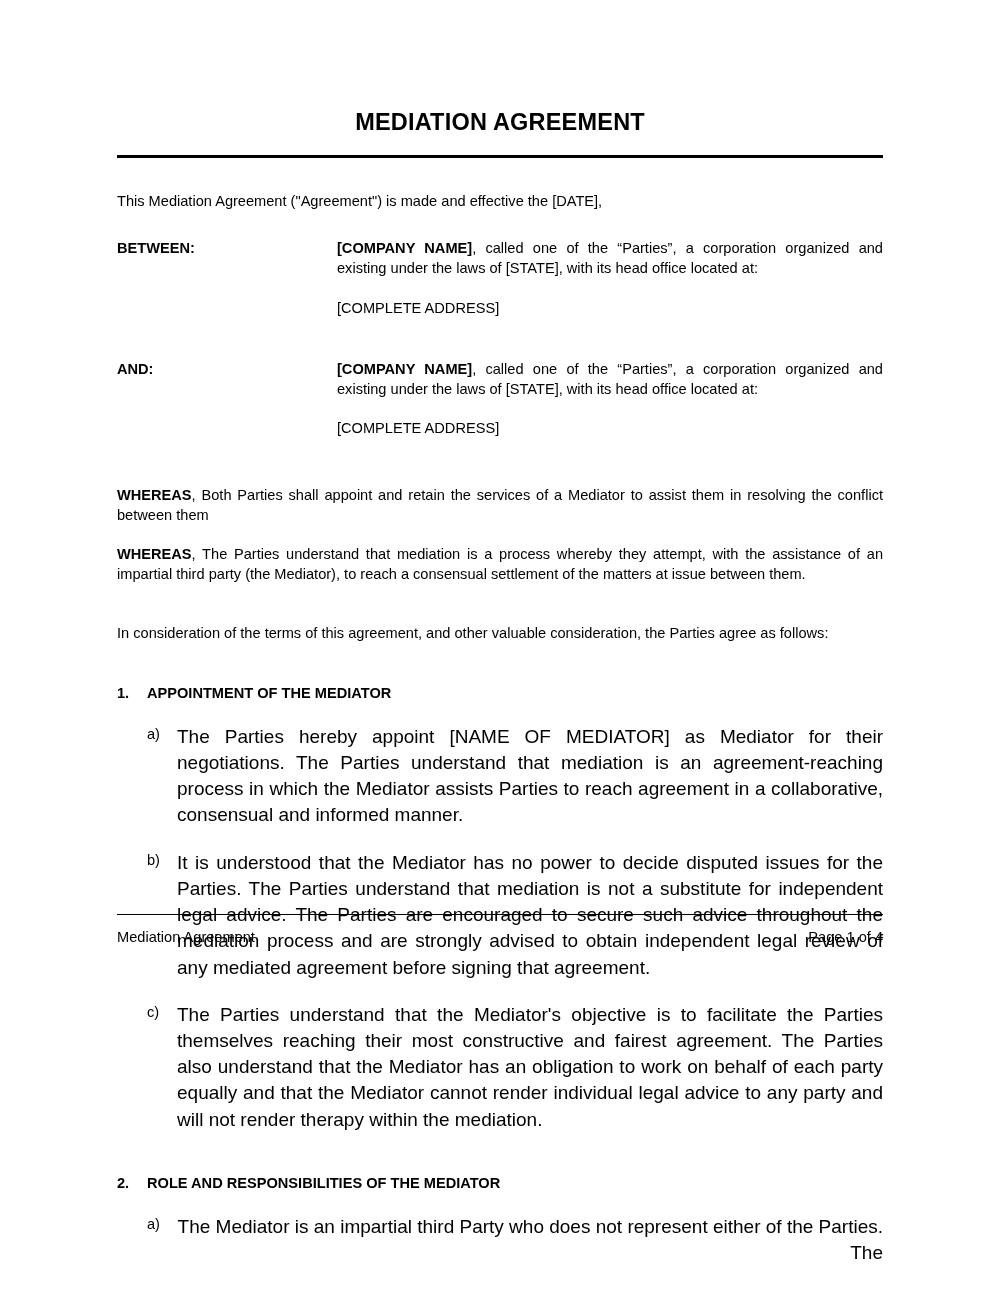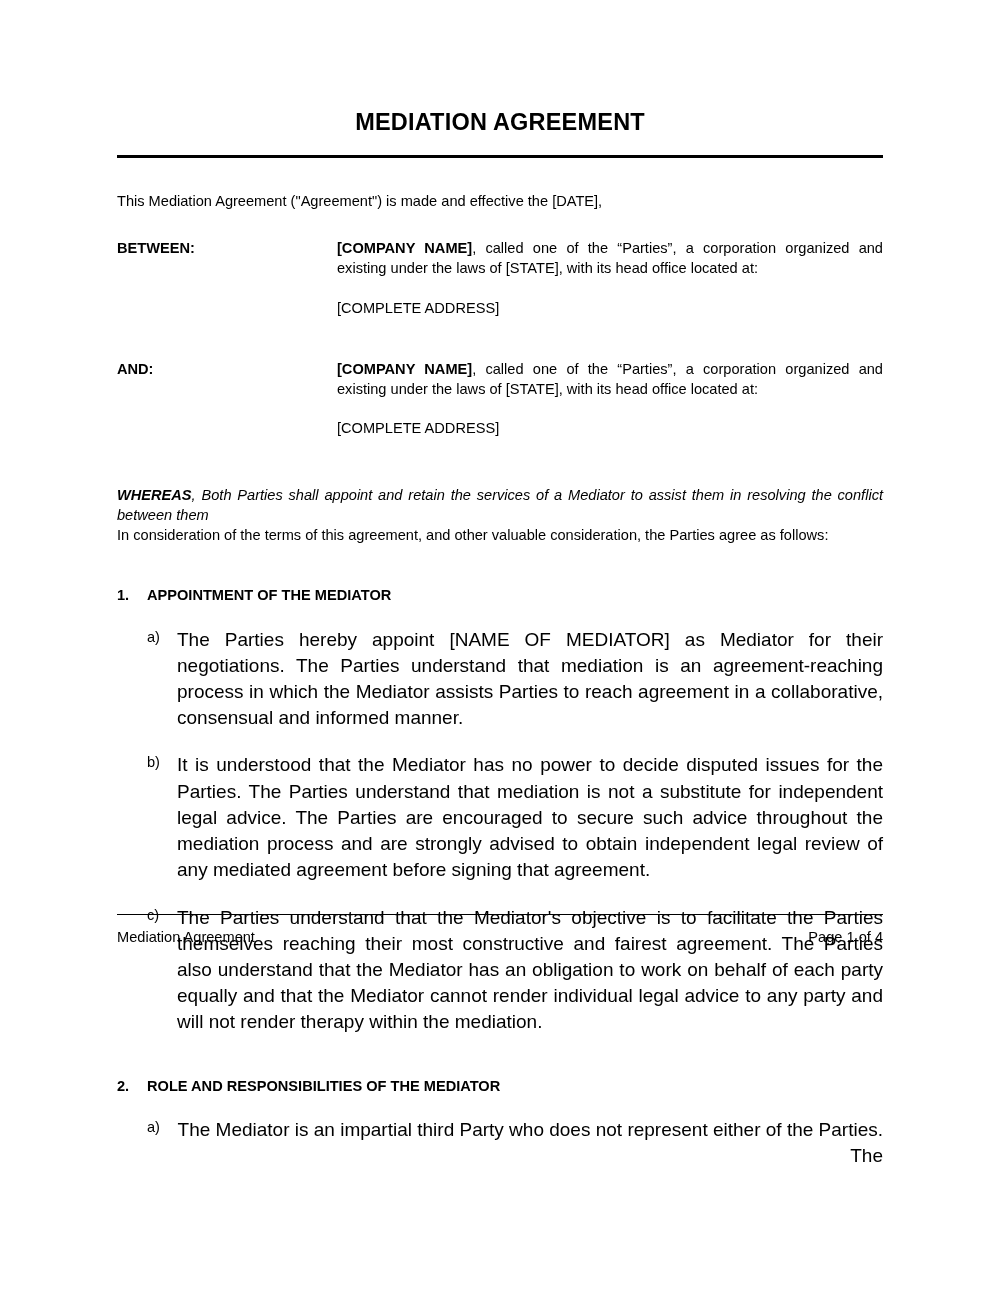--- a/index.html
+++ b/index.html
@@ -89,30 +89,30 @@
     line-height: 1.38;
     margin-top: 19px;
   }
 
   
   .whereas-block {
     margin-top: 47px;
   }
   .whereas {
     margin-top: 0;
-    font-style: italic;
   }
   .whereas + .whereas {
     margin-top: 19px;
   }
   .whereas b {
     font-weight: bold;
   }
 
   .consideration {
+    margin-top: 38px;
   }
 
   
   .section {
     margin-top: 40px;
   }
   .section-heading {
     display: flex;
     align-items: flex-start;
     font-size: 14.6px;
@@ -195,20 +195,21 @@
       <div class="party-body">
         <div class="party-desc"><b>[COMPANY NAME]</b><span>, called one of the “Parties”, a corporation organized and existing under the laws of [STATE], with its head office located at:</span></div>
         <div class="party-address">[COMPLETE ADDRESS]</div>
       </div>
     </div>
 
   </div>
 
   <div class="whereas-block">
     <p class="para whereas"><b>WHEREAS</b><span>, Both Parties shall appoint and retain the services of a Mediator to assist them in resolving the conflict between them</span></p>
+    <p class="para whereas"><b>WHEREAS</b><span>, The Parties understand that mediation is a process whereby they attempt, with the assistance of an impartial third party (the Mediator), to reach a consensual settlement of the matters at issue between them.</span></p>
   </div>
 
   <p class="para consideration">In consideration of the terms of this agreement, and other valuable consideration, the Parties agree as follows:</p>
 
   <div class="section">
     <div class="section-heading">
       <span class="section-num">1.</span>
       <span class="section-title">APPOINTMENT OF THE MEDIATOR</span>
     </div>
 

